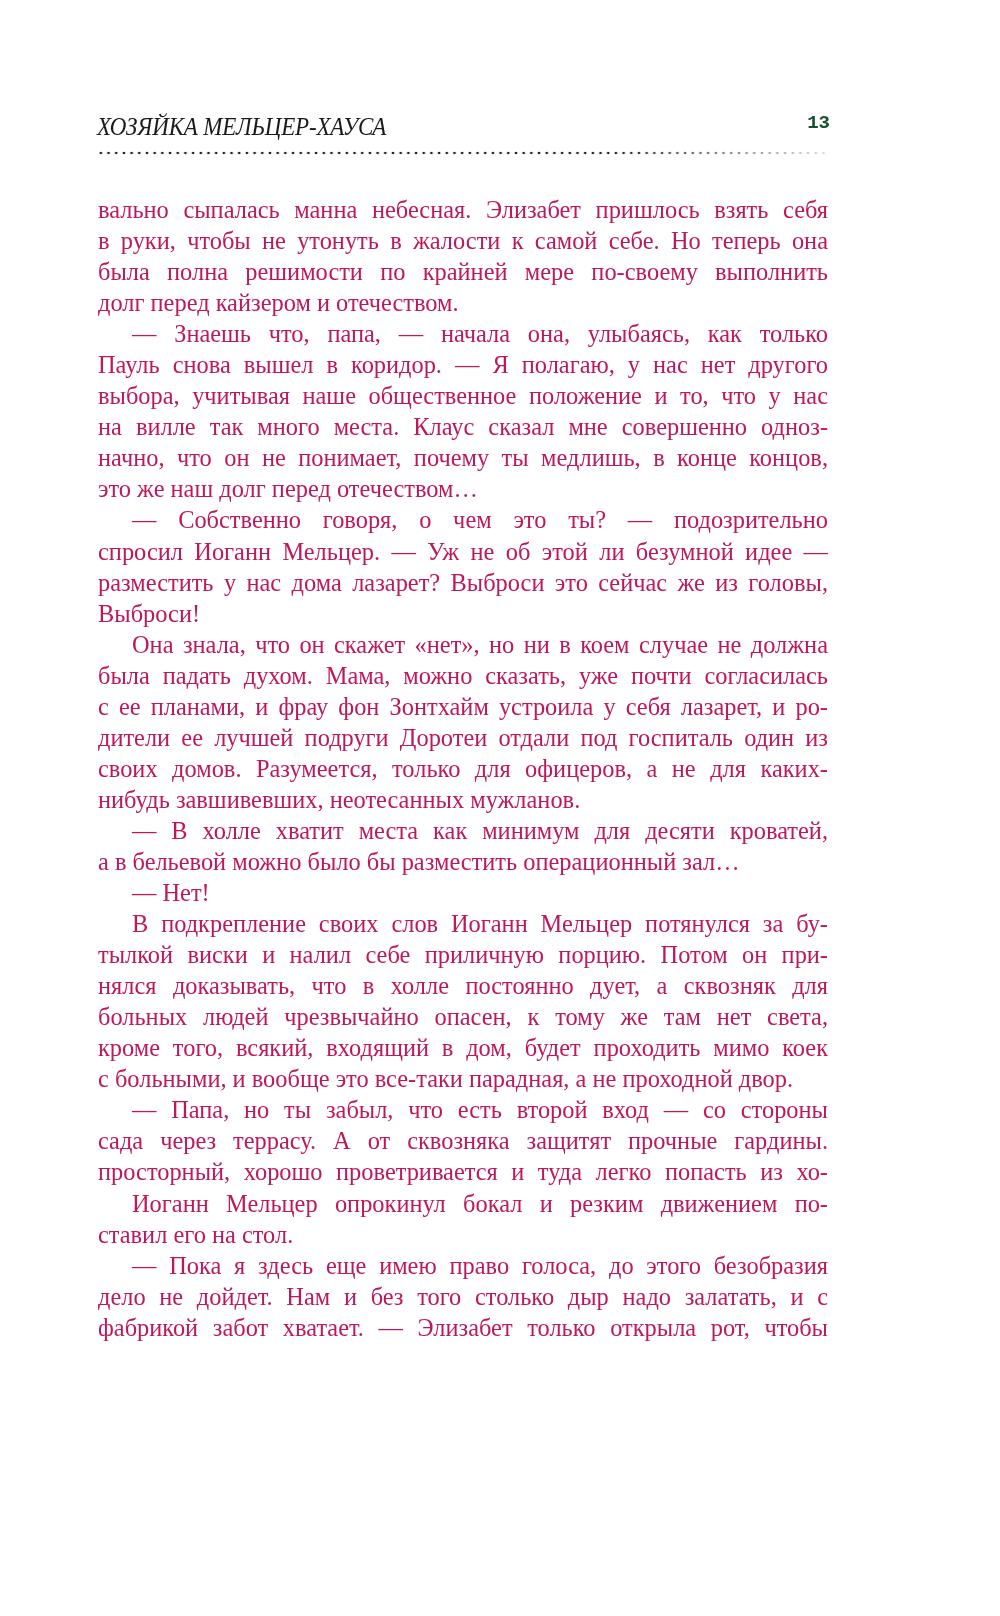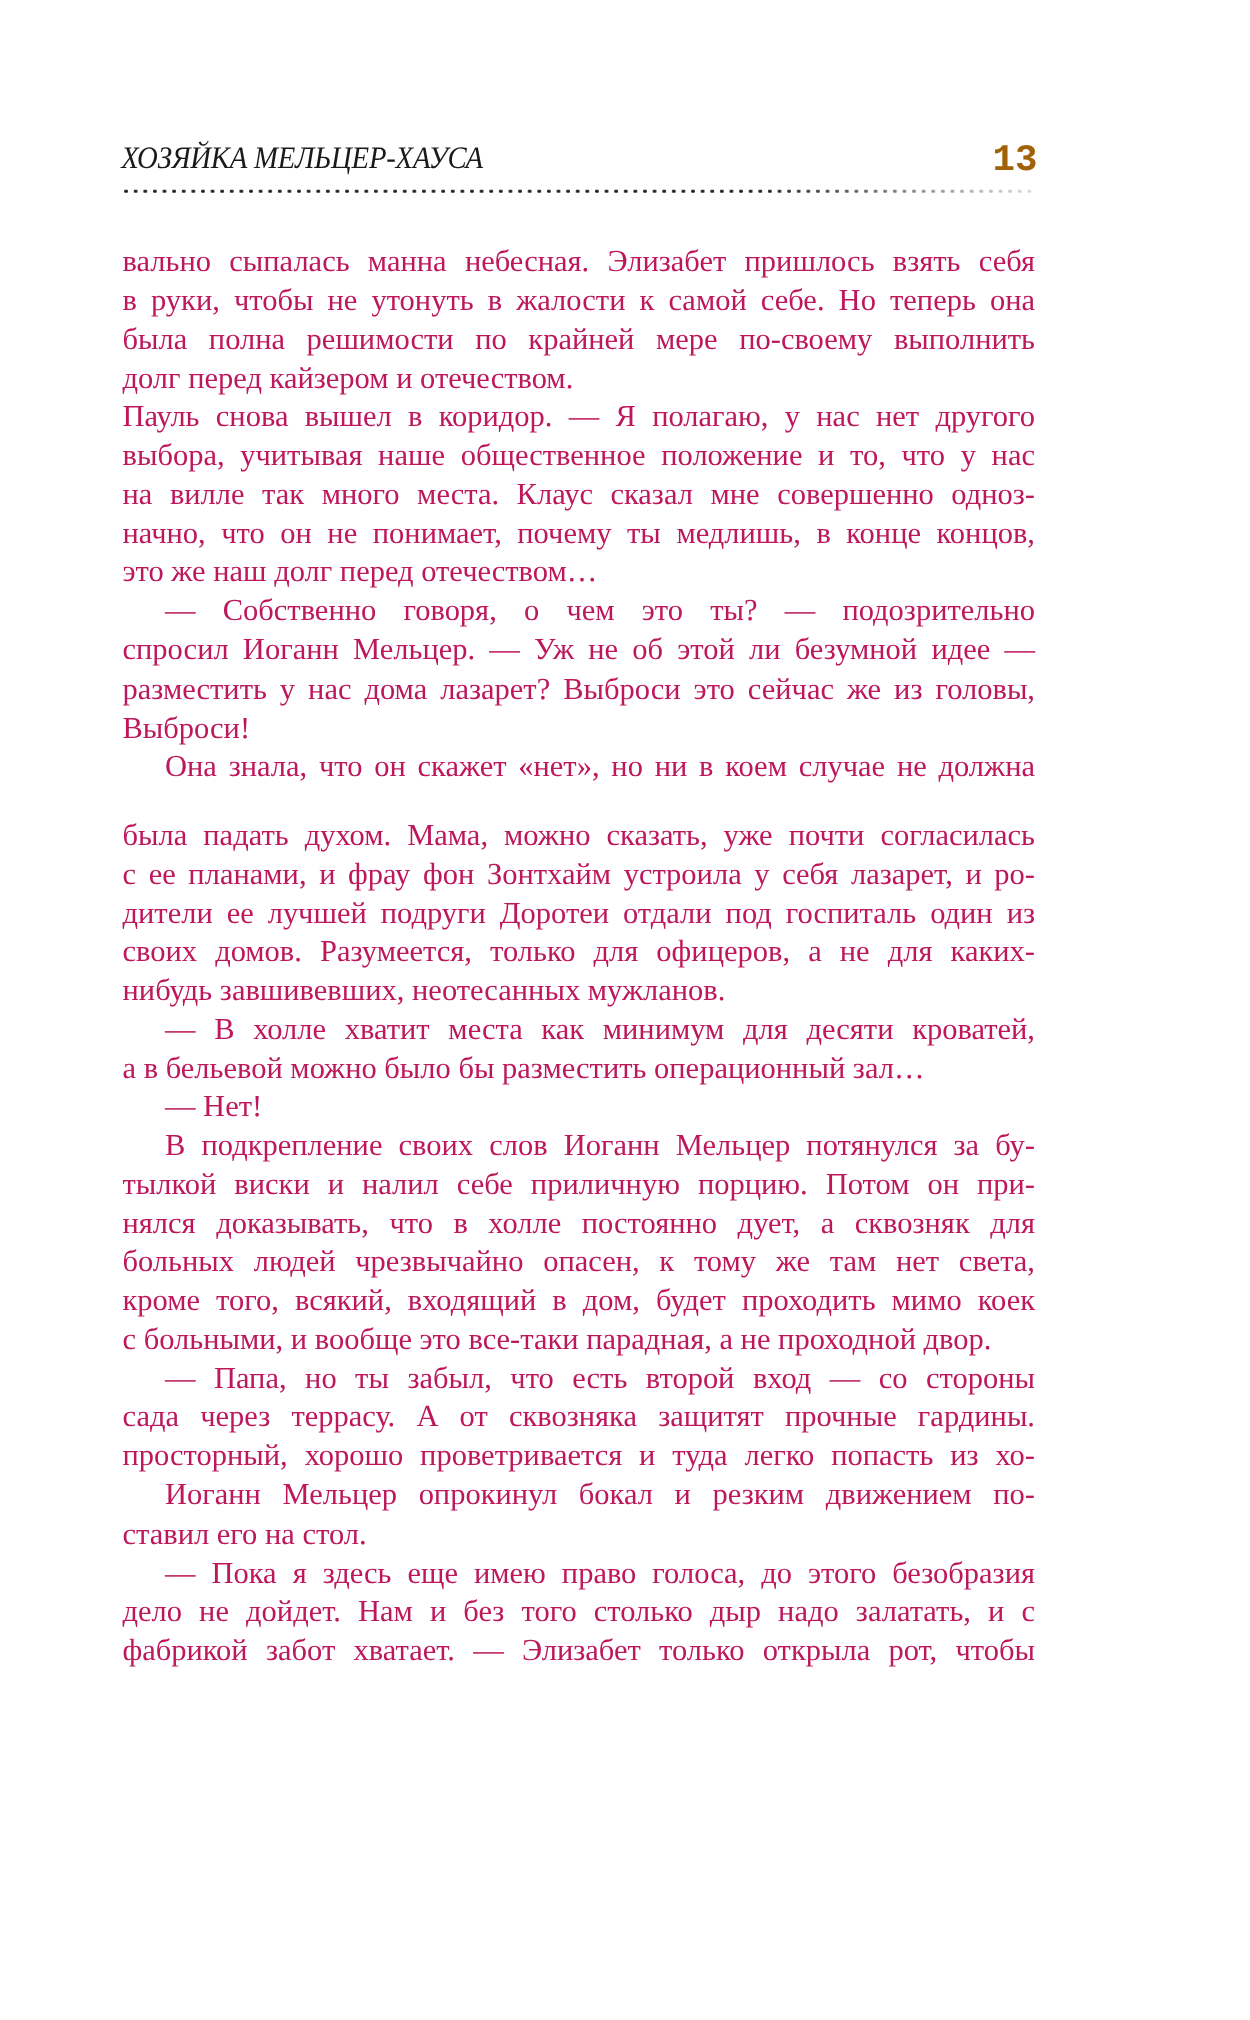--- a/index.html
+++ b/index.html
@@ -39,23 +39,23 @@
       transform: scaleX(0.92);
       transform-origin: left top;
       color: #1a1a1a;
       white-space: nowrap;
     }
     .page-number {
       position: absolute;
       right: 0;
       top: -1px;
       font-family: "Liberation Mono", "DejaVu Sans Mono", monospace;
-      font-size: 30px;
+      font-size: 19px;
       font-weight: bold;
-      color: #a16207;
+      color: #14532d;
     }
     .head-rule {
       position: absolute;
       left: 97px;
       top: 151px;
       width: 733px;
       height: 4px;
       background-image: radial-gradient(circle, #222 1.3px, transparent 1.6px);
       background-size: 7.7px 4px;
       background-repeat: repeat-x;
@@ -95,31 +95,32 @@
     <span class="running-title">ХОЗЯЙКА МЕЛЬЦЕР-ХАУСА</span>
     <span class="page-number">13</span>
   </div>
   <div class="head-rule"></div>
 
   <div class="body-text" id="body-text">
       <span class="line" style="white-space: nowrap; display: block; width: auto; text-align: justify; text-align-last: justify;">вально сыпалась манна небесная. Элизабет пришлось взять себя</span>
       <span class="line" style="white-space: nowrap; display: block; width: auto; text-align: justify; text-align-last: justify;">в руки, чтобы не утонуть в жалости к самой себе. Но теперь она</span>
       <span class="line" style="white-space: nowrap; display: block; width: auto; text-align: justify; text-align-last: justify;">была полна решимости по крайней мере по-своему выполнить</span>
       <span class="line last" style="white-space: nowrap; display: block; width: auto; text-align: left; text-align-last: left;">долг перед кайзером и отечеством.</span>
+      <span class="line indent" style="white-space: nowrap; display: block; width: auto; text-align: justify; text-align-last: justify;">— Знаешь что, папа, — начала она, улыбаясь, как только</span>
       <span class="line" style="white-space: nowrap; display: block; width: auto; text-align: justify; text-align-last: justify;">Пауль снова вышел в коридор. — Я полагаю, у нас нет другого</span>
       <span class="line" style="white-space: nowrap; display: block; width: auto; text-align: justify; text-align-last: justify;">выбора, учитывая наше общественное положение и то, что у нас</span>
       <span class="line" style="white-space: nowrap; display: block; width: auto; text-align: justify; text-align-last: justify;">на вилле так много места. Клаус сказал мне совершенно одноз-</span>
       <span class="line" style="white-space: nowrap; display: block; width: auto; text-align: justify; text-align-last: justify;">начно, что он не понимает, почему ты медлишь, в конце концов,</span>
       <span class="line last" style="white-space: nowrap; display: block; width: auto; text-align: left; text-align-last: left;">это же наш долг перед отечеством…</span>
       <span class="line indent" style="white-space: nowrap; display: block; width: auto; text-align: justify; text-align-last: justify;">— Собственно говоря, о чем это ты? — подозрительно</span>
       <span class="line" style="white-space: nowrap; display: block; width: auto; text-align: justify; text-align-last: justify;">спросил Иоганн Мельцер. — Уж не об этой ли безумной идее —</span>
       <span class="line" style="white-space: nowrap; display: block; width: auto; text-align: justify; text-align-last: justify;">разместить у нас дома лазарет? Выброси это сейчас же из головы,</span>
       <span class="line last" style="white-space: nowrap; display: block; width: auto; text-align: left; text-align-last: left;">Выброси!</span>
       <span class="line indent" style="white-space: nowrap; display: block; width: auto; text-align: justify; text-align-last: justify;">Она знала, что он скажет «нет», но ни в коем случае не должна</span>
-      <span class="line" style="white-space: nowrap; display: block; width: auto; text-align: justify; text-align-last: justify; margin-top: 24px;">была падать духом. Мама, можно сказать, уже почти согласилась</span>
+      <span class="line" style="white-space: nowrap; display: block; width: auto; text-align: justify; text-align-last: justify;">была падать духом. Мама, можно сказать, уже почти согласилась</span>
       <span class="line" style="white-space: nowrap; display: block; width: auto; text-align: justify; text-align-last: justify;">с ее планами, и фрау фон Зонтхайм устроила у себя лазарет, и ро-</span>
       <span class="line" style="white-space: nowrap; display: block; width: auto; text-align: justify; text-align-last: justify;">дители ее лучшей подруги Доротеи отдали под госпиталь один из</span>
       <span class="line" style="white-space: nowrap; display: block; width: auto; text-align: justify; text-align-last: justify;">своих домов. Разумеется, только для офицеров, а не для каких-</span>
       <span class="line last" style="white-space: nowrap; display: block; width: auto; text-align: right; text-align-last: left;">нибудь завшивевших, неотесанных мужланов.</span>
       <span class="line indent" style="white-space: nowrap; display: block; width: auto; text-align: justify; text-align-last: justify;">— В холле хватит места как минимум для десяти кроватей,</span>
       <span class="line last" style="white-space: nowrap; display: block; width: auto; text-align: left; text-align-last: left;">а в бельевой можно было бы разместить операционный зал…</span>
       <span class="line indent last" style="white-space: nowrap; display: block; width: auto; text-align: left; text-align-last: left;">— Нет!</span>
       <span class="line indent" style="white-space: nowrap; display: block; width: auto; text-align: justify; text-align-last: justify;">В подкрепление своих слов Иоганн Мельцер потянулся за бу-</span>
       <span class="line" style="white-space: nowrap; display: block; width: auto; text-align: justify; text-align-last: justify;">тылкой виски и налил себе приличную порцию. Потом он при-</span>
       <span class="line" style="white-space: nowrap; display: block; width: auto; text-align: justify; text-align-last: justify;">нялся доказывать, что в холле постоянно дует, а сквозняк для</span>

